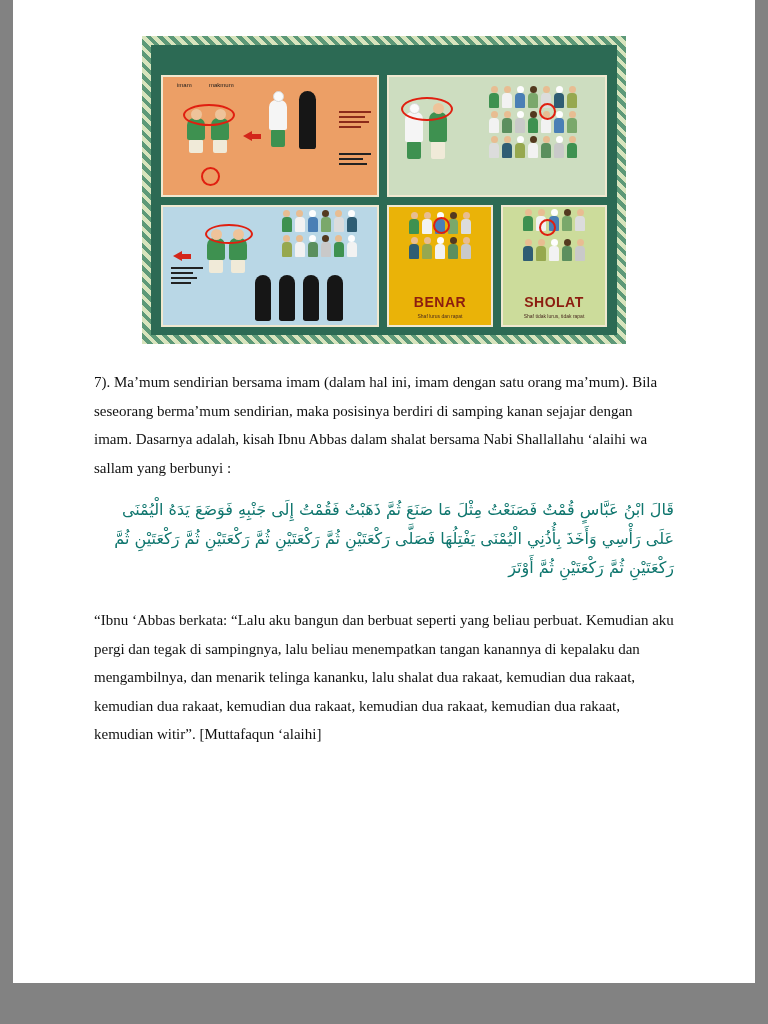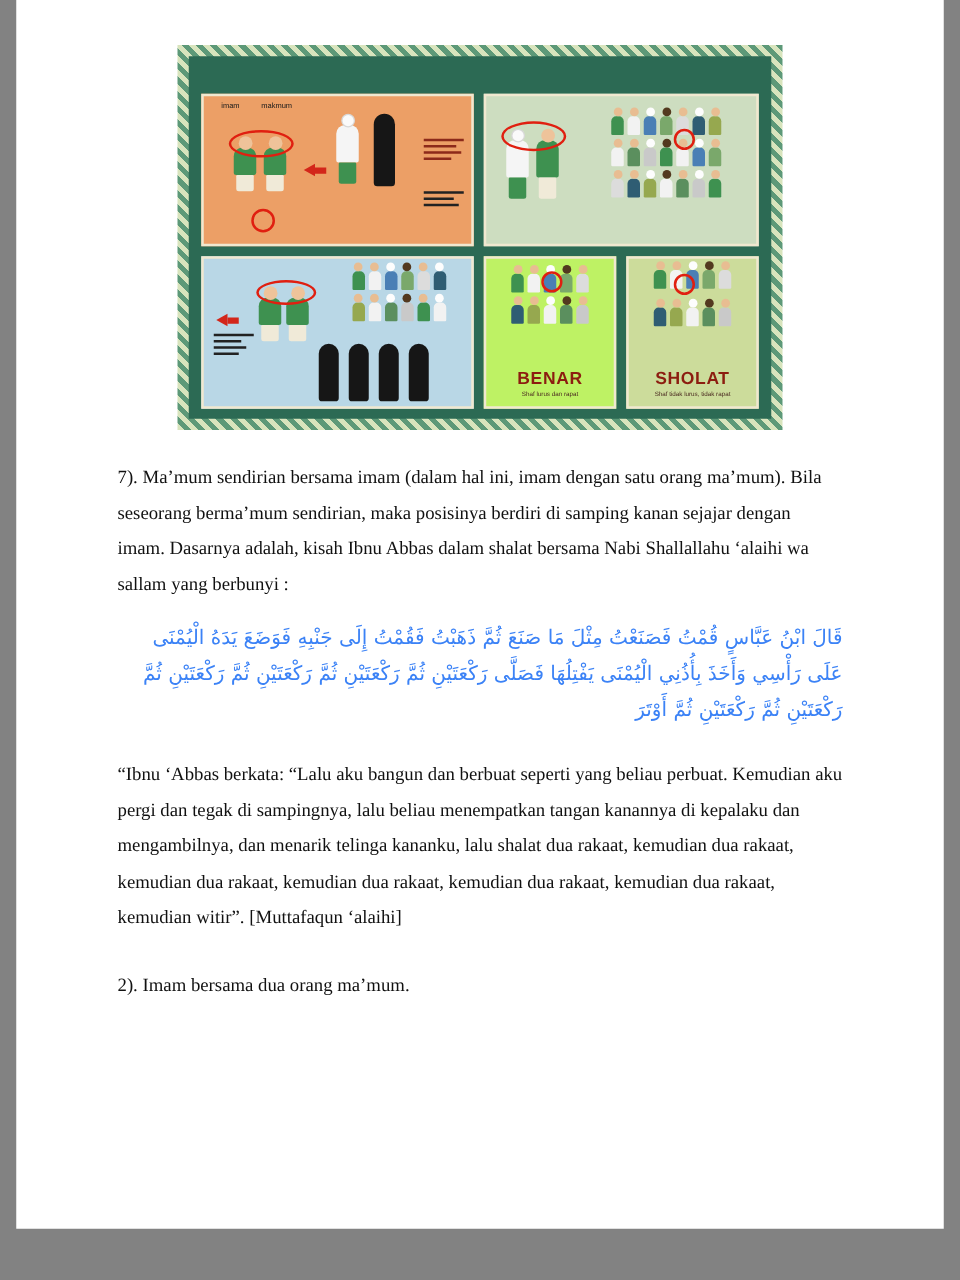--- a/index.html
+++ b/index.html
@@ -12,21 +12,21 @@
   .poster{margin:36px auto 0;width:484px;height:308px;box-sizing:border-box;padding:9px;
           background:repeating-linear-gradient(45deg,#d8e4bd 0 4px,#5d9978 4px 8px);}
   .poster-inner{position:relative;width:466px;height:290px;background:#2c6a54;}
   .poster-title{padding-top:7px;text-align:center;font-family:"Liberation Sans",sans-serif;font-weight:bold;
                 font-size:12.5px;color:#ffffff;letter-spacing:.4px;text-shadow:1px 1px 0 #18402f;}
 
   .panel{position:absolute;border:2px solid #f0e8d0;box-sizing:border-box;overflow:hidden;}
   .tl{left:10px;top:30px;width:218px;height:122px;background:#ec9f66;}
   .tr{left:236px;top:30px;width:220px;height:122px;background:#cdddc0;}
   .bl{left:10px;top:160px;width:218px;height:122px;background:#b9d7e6;}
-  .br-pink{left:236px;top:160px;width:106px;height:122px;background:#bef264;}
+  .br-pink{left:236px;top:160px;width:106px;height:122px;background:#eab308;}
   .br-green{left:350px;top:160px;width:106px;height:122px;background:#ccdc9b;}
 
   .tiny-label{position:absolute;font-family:"Liberation Sans",sans-serif;font-size:6px;color:#1a1a1a;line-height:1;}
 
   .person{position:absolute;width:18px;}
   .person .hd{width:11px;height:11px;border-radius:50%;background:#eec39a;margin:0 auto;position:relative;z-index:1;}
   .person.capped .hd{background:#fafafa;border:1px solid #d8d8d8;box-sizing:border-box;}
   .person .bd{height:22px;border-radius:7px 7px 2px 2px;margin-top:-2px;}
   .person .lg{height:13px;width:14px;margin:0 auto;border-radius:1px 1px 2px 2px;}
   .person.green .bd{background:#3e9150;} .person.green .lg{background:#f0ead8;}
@@ -54,21 +54,21 @@
            font-weight:bold;font-size:14px;color:#8c1d10;letter-spacing:.5px;}
   .caption{position:absolute;bottom:6px;left:0;width:100%;text-align:center;font-family:"Liberation Sans",sans-serif;
            font-size:5px;color:#4a2a20;}
 
   
   .content{padding:0 81px;color:#111;}
   .body-text{font-size:15px;line-height:1.9;margin:24px 0 0;text-align:left;}
   .heading2{margin-top:26px;}
   .no-gap{margin-top:0;}
   .arabic{direction:rtl;unicode-bidi:embed;font-family:"DejaVu Sans",sans-serif;font-size:16px;line-height:1.8;
-          margin:14px 0 0;text-align:right;color:#3b82f6;}
+          margin:14px 0 0;text-align:right;color:#0f766e;}
 </style>
 </head>
 <body>
 
 <div class="viewer">
   <div class="page">
 
 
     <div class="poster">
       <div class="poster-inner">
@@ -238,17 +238,16 @@
           <div class="verdict">SHOLAT</div>
           <div class="caption">Shaf tidak lurus, tidak rapat</div>
         </div>
       </div>
     </div>
 
     <div class="content">
       <p class="body-text">7). Ma’mum sendirian bersama imam (dalam hal ini, imam dengan satu orang ma’mum). Bila seseorang berma’mum sendirian, maka posisinya berdiri di samping kanan sejajar dengan imam. Dasarnya adalah, kisah Ibnu Abbas dalam shalat bersama Nabi Shallallahu ‘alaihi wa sallam yang berbunyi :</p>
       <p class="arabic">قَالَ ابْنُ عَبَّاسٍ قُمْتُ فَصَنَعْتُ مِثْلَ مَا صَنَعَ ثُمَّ ذَهَبْتُ فَقُمْتُ إِلَى جَنْبِهِ فَوَضَعَ يَدَهُ الْيُمْنَى عَلَى رَأْسِي وَأَخَذَ بِأُذُنِي الْيُمْنَى يَفْتِلُهَا فَصَلَّى رَكْعَتَيْنِ ثُمَّ رَكْعَتَيْنِ ثُمَّ رَكْعَتَيْنِ ثُمَّ رَكْعَتَيْنِ ثُمَّ رَكْعَتَيْنِ ثُمَّ رَكْعَتَيْنِ ثُمَّ أَوْتَرَ</p>
       <p class="body-text">“Ibnu ‘Abbas berkata: “Lalu aku bangun dan berbuat seperti yang beliau perbuat. Kemudian aku pergi dan tegak di sampingnya, lalu beliau menempatkan tangan kanannya di kepalaku dan mengambilnya, dan menarik telinga kananku, lalu shalat dua rakaat, kemudian dua rakaat, kemudian dua rakaat, kemudian dua rakaat, kemudian dua rakaat, kemudian dua rakaat, kemudian witir”. [Muttafaqun ‘alaihi]</p>
-      <p class="body-text heading2">2). Imam bersama dua orang ma’mum.</p>
     </div>
 
   </div>
 </div>
 
 </body></html>

